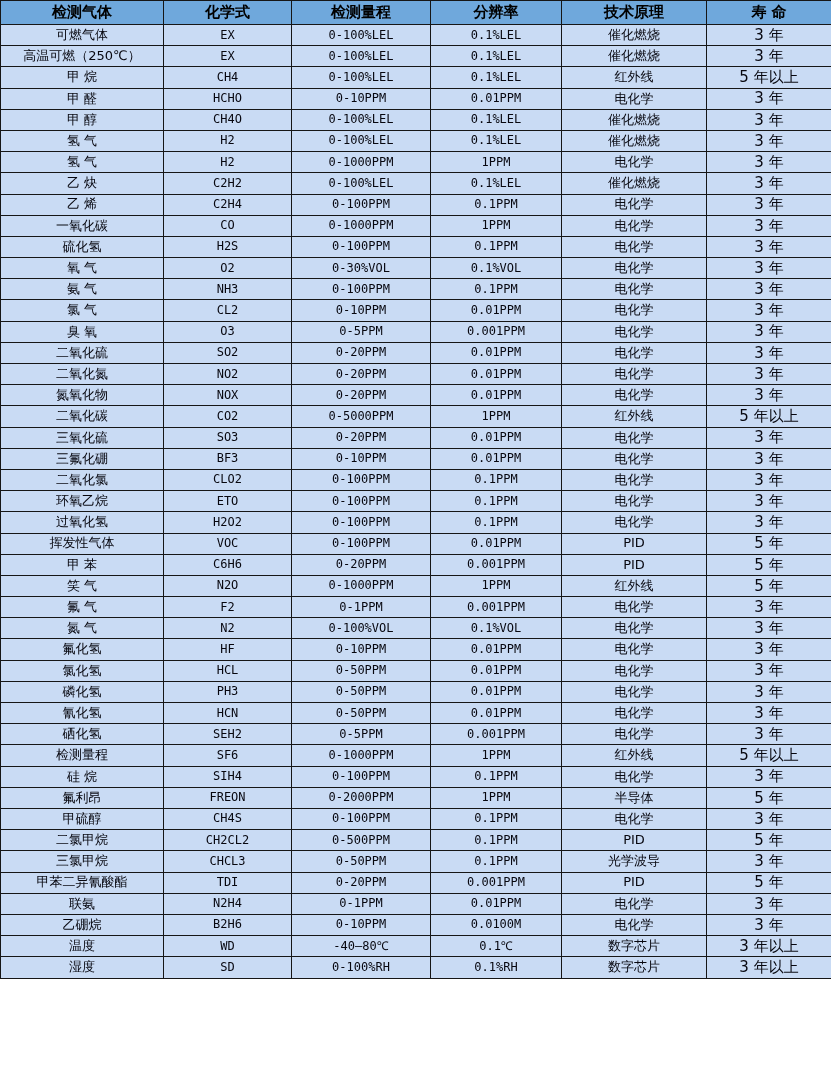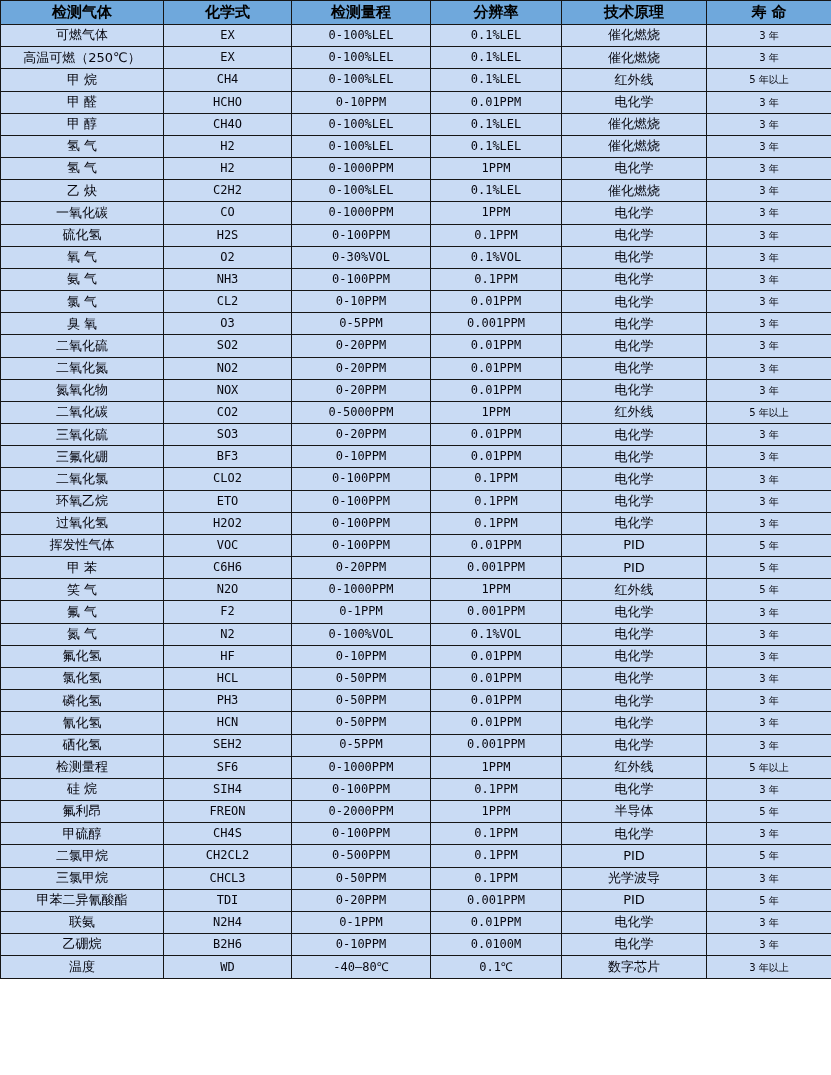--- a/index.html
+++ b/index.html
@@ -38,21 +38,21 @@
     line-height: 1.1;
   }
   
   .spec-table td:nth-child(2),
   .spec-table td:nth-child(3),
   .spec-table td:nth-child(4) {
     font-family: "DejaVu Sans Mono", monospace;
     font-size: 12px;
   }
   .spec-table td:nth-child(6) {
-    font-size: 10px;
+    font-size: 15px;
     margin-left: 12px;
   }
 </style>
 </head>
 <body>
 
 <table class="spec-table">
   <colgroup>
     <col style="width:163px">
     <col style="width:128px">
@@ -130,20 +130,28 @@
       </tr>
       <tr>
         <td>乙 炔</td>
         <td>C2H2</td>
         <td>0-100%LEL</td>
         <td>0.1%LEL</td>
         <td>催化燃烧</td>
         <td>3 年</td>
       </tr>
       <tr>
+        <td>乙 烯</td>
+        <td>C2H4</td>
+        <td>0-100PPM</td>
+        <td>0.1PPM</td>
+        <td>电化学</td>
+        <td>3 年</td>
+      </tr>
+      <tr>
         <td>一氧化碳</td>
         <td>CO</td>
         <td>0-1000PPM</td>
         <td>1PPM</td>
         <td>电化学</td>
         <td>3 年</td>
       </tr>
       <tr>
         <td>硫化氢</td>
         <td>H2S</td>
@@ -409,14 +417,22 @@
         <td>3 年</td>
       </tr>
       <tr>
         <td>温度</td>
         <td>WD</td>
         <td>-40—80℃</td>
         <td>0.1℃</td>
         <td>数字芯片</td>
         <td>3 年以上</td>
       </tr>
+      <tr>
+        <td>湿度</td>
+        <td>SD</td>
+        <td>0-100%RH</td>
+        <td>0.1%RH</td>
+        <td>数字芯片</td>
+        <td>3 年以上</td>
+      </tr>
     </tbody>
 </table>
 
 </body></html>

